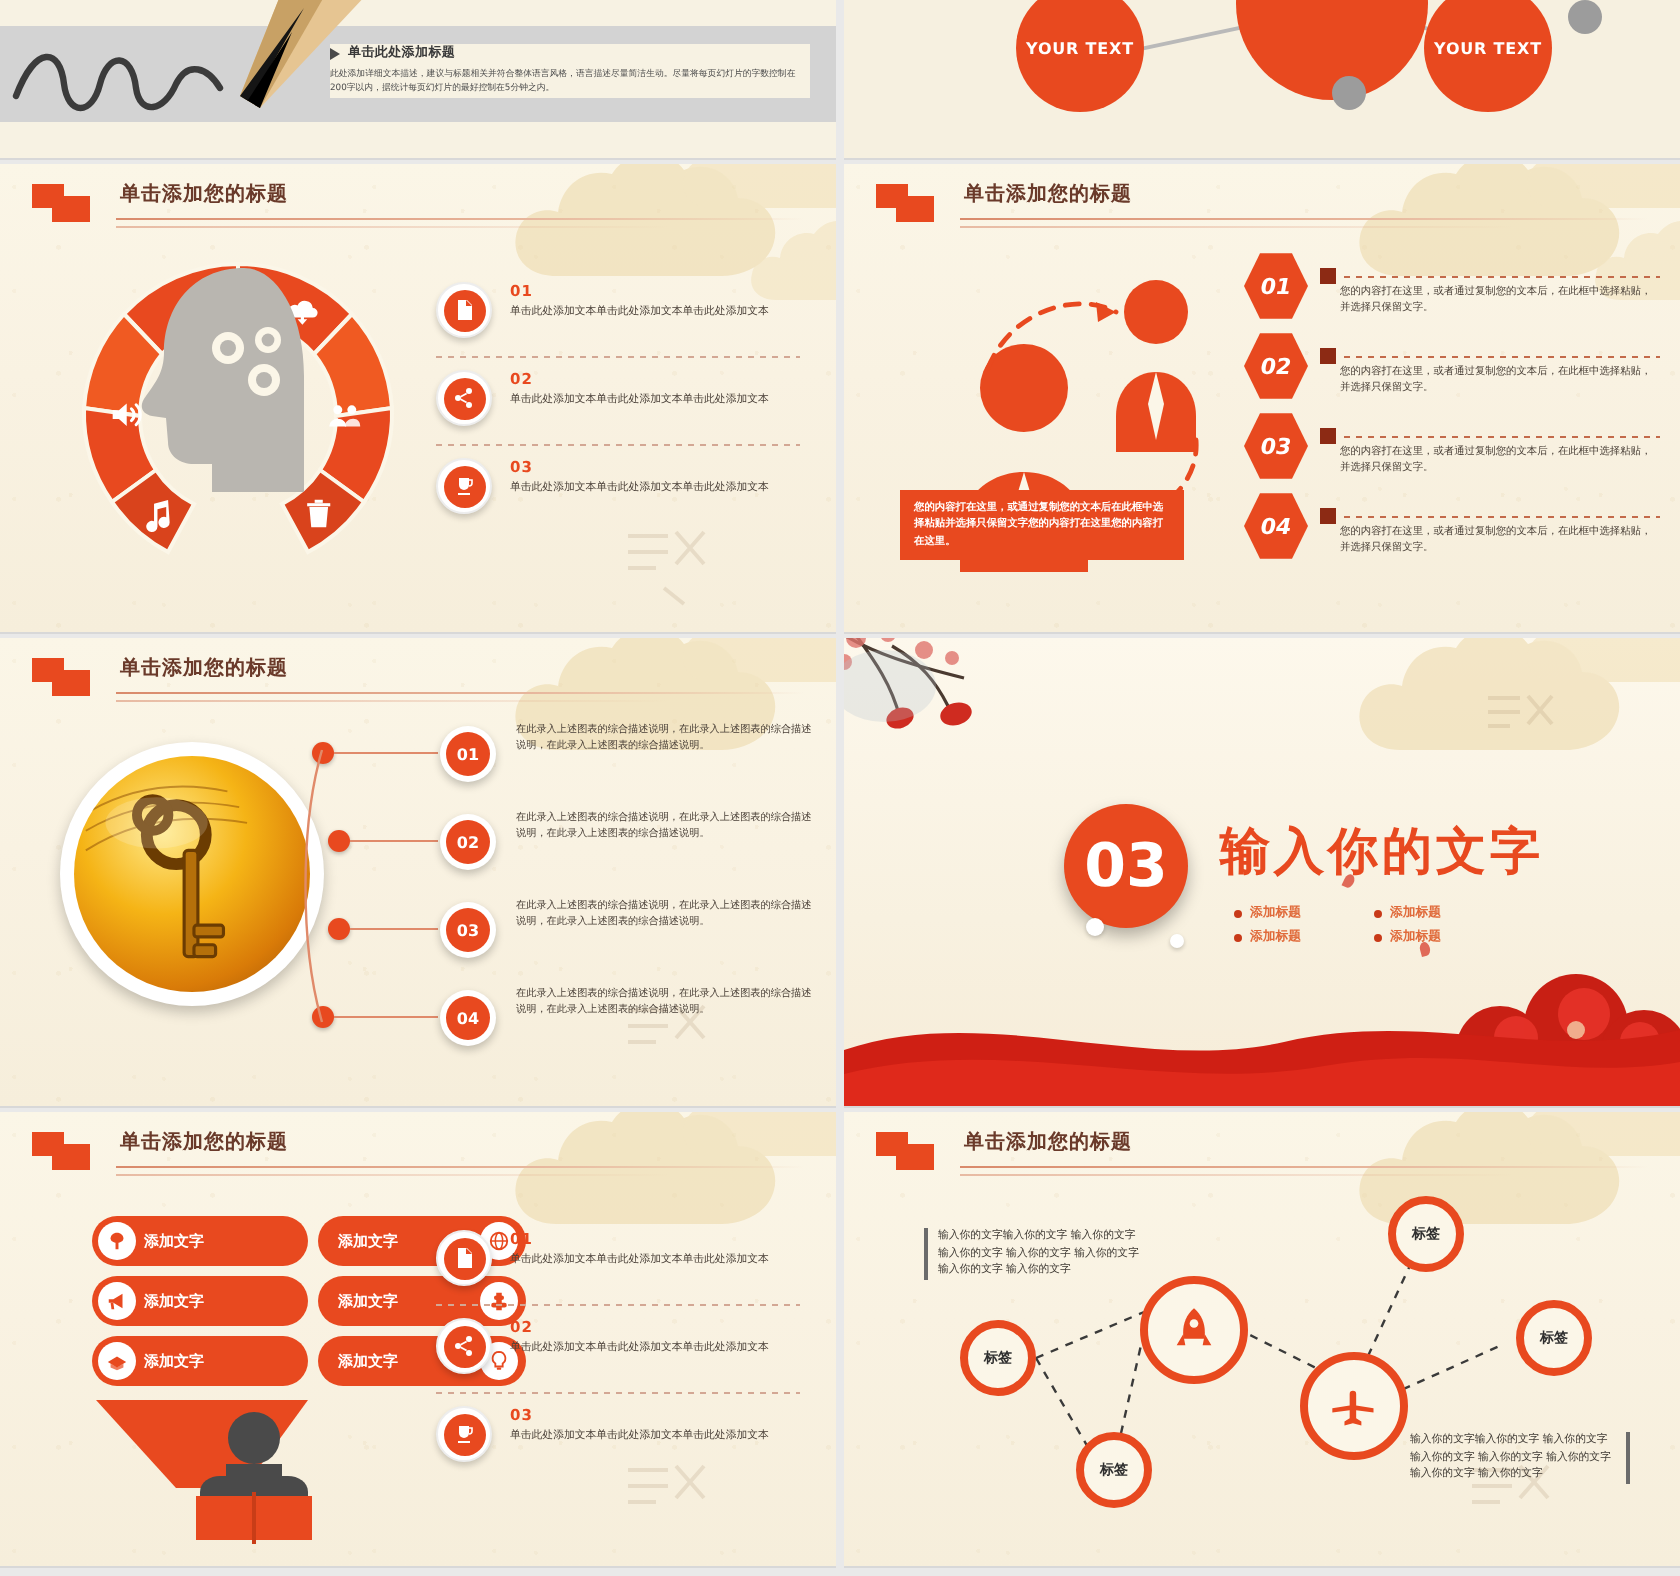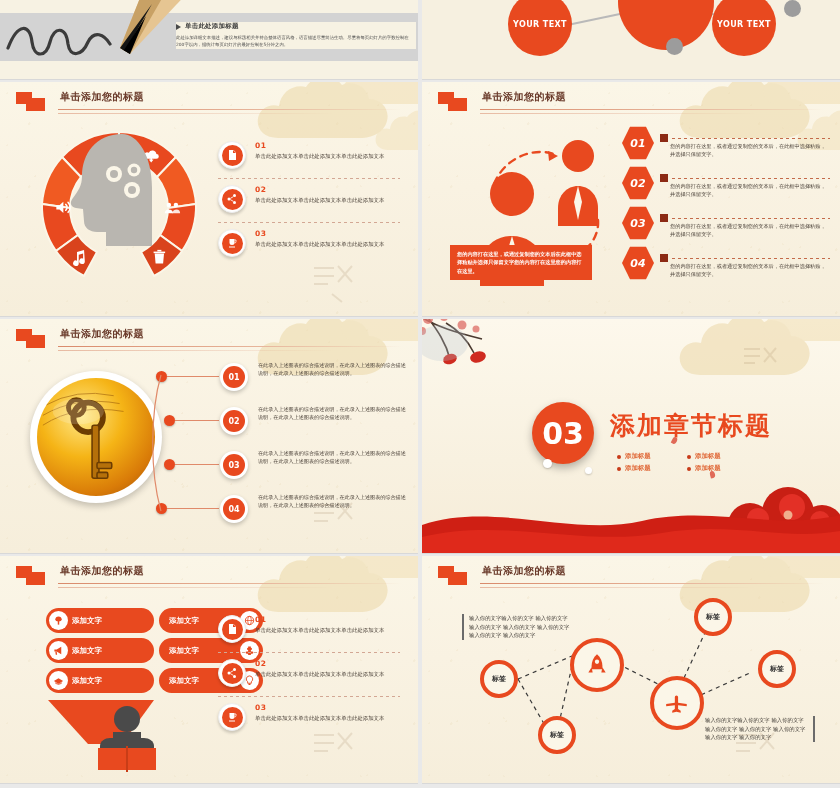--- a/index.html
+++ b/index.html
@@ -59,21 +59,21 @@
   .hdr-rule2 {
     position: absolute; left: 42px; right: 18px; top: 23px; height: 1px;
     background: linear-gradient(90deg, rgba(216,138,107,.55) 0%, rgba(231,182,156,0) 85%);
   }
 
   
   .s1 { background: #f7f2e3; }
   .s1 .band { position:absolute; left:0; right:0; top:13px; height:48px; background:#d3d3d3; }
   .s1 .scribble { position:absolute; left:6px; top:18px; width:120px; height:42px; }
   .s1 .pencil { position:absolute; left:100px; top:-12px; width:92px; height:76px; }
-  .s1 .txtblk { position:absolute; left:176px; top:22px; width:240px; }
+  .s1 .txtblk { position:absolute; left:165px; top:22px; width:240px; }
   .s1 .t-head { display:flex; align-items:center; gap:4px; }
   .s1 .t-head .tri {
     width:0;height:0;border-left:5px solid #4a4a4a;border-top:3.5px solid transparent;border-bottom:3.5px solid transparent;
   }
   .s1 .t-title { font-size:6.5px; font-weight:700; color:#3a3a3a; letter-spacing:.2px; }
   .s1 .t-body { margin-top:3px; font-size:4.4px; line-height:1.65; color:#4d4d4d; }
 
   
   .s2 { background:#f6f0e0; }
   .s2 .bigc { position:absolute; left:196px; top:-46px; width:96px; height:96px; border-radius:50%; background:#e8491f; }
@@ -571,21 +571,21 @@
           <circle cx="46" cy="12" r="4.5"></circle>
         <circle cx="6" cy="18" r="4"></circle>
           <circle cx="60" cy="16" r="3.5"></circle>
       </g>
       <ellipse cx="26" cy="30" rx="26" ry="18" fill="#b8c6cf" opacity=".28"></ellipse>
     </svg>
 
     <div class="numbubble">03</div>
     <div class="bubble-s1"></div>
     <div class="bubble-s2"></div>
-    <div class="sectitle">添加章节标题</div>
+    <div class="sectitle">输入你的文字</div>
     <div class="subgrid">
       <div class="sub">
           <span class="bdot"></span>
           <span>添加标题</span>
         </div>
       <div class="sub">
           <span class="bdot"></span>
           <span>添加标题</span>
         </div>
       <div class="sub">

